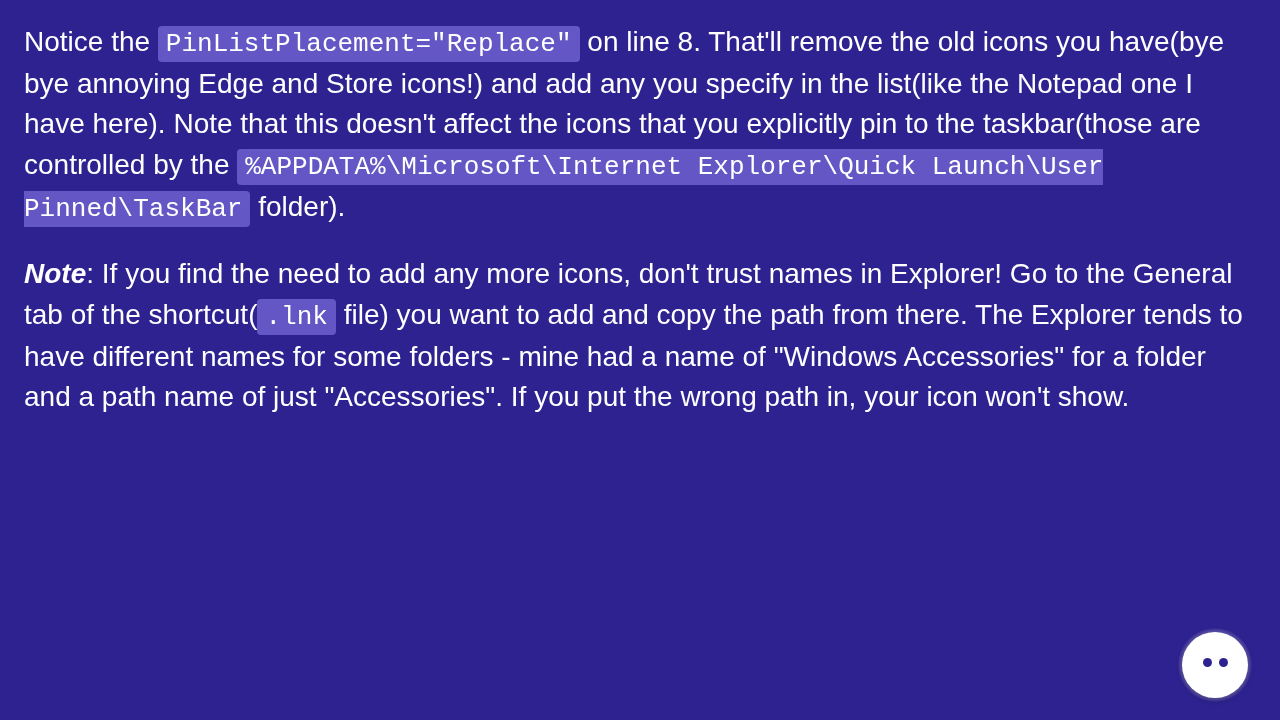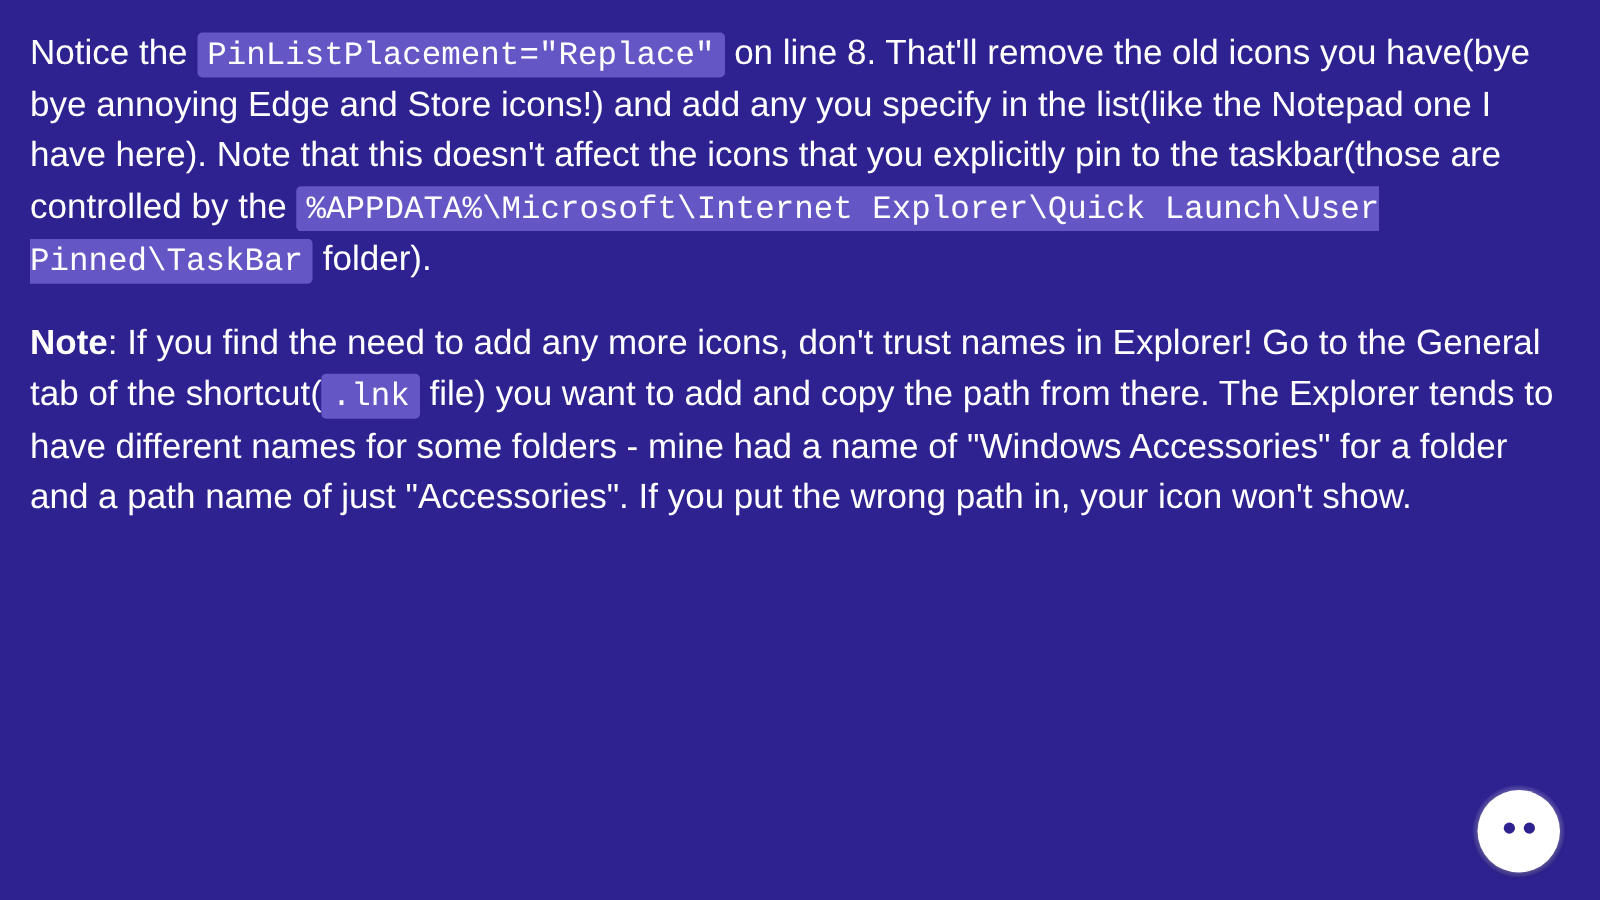--- a/index.html
+++ b/index.html
@@ -25,20 +25,21 @@
     font-family: "Consolas", "Menlo", "Courier New", monospace;
     background: #6456c4;
     color: #ffffff;
     padding: 3px 8px;
     border-radius: 4px;
     font-size: 26px;
     white-space: normal;
   }
   strong.note {
     font-weight: 700;
+    font-style: italic;
   }
   .bubble {
     position: absolute;
     right: 32px;
     bottom: 22px;
     width: 66px;
     height: 66px;
     border-radius: 50%;
     background: #ffffff;
     display: flex;

